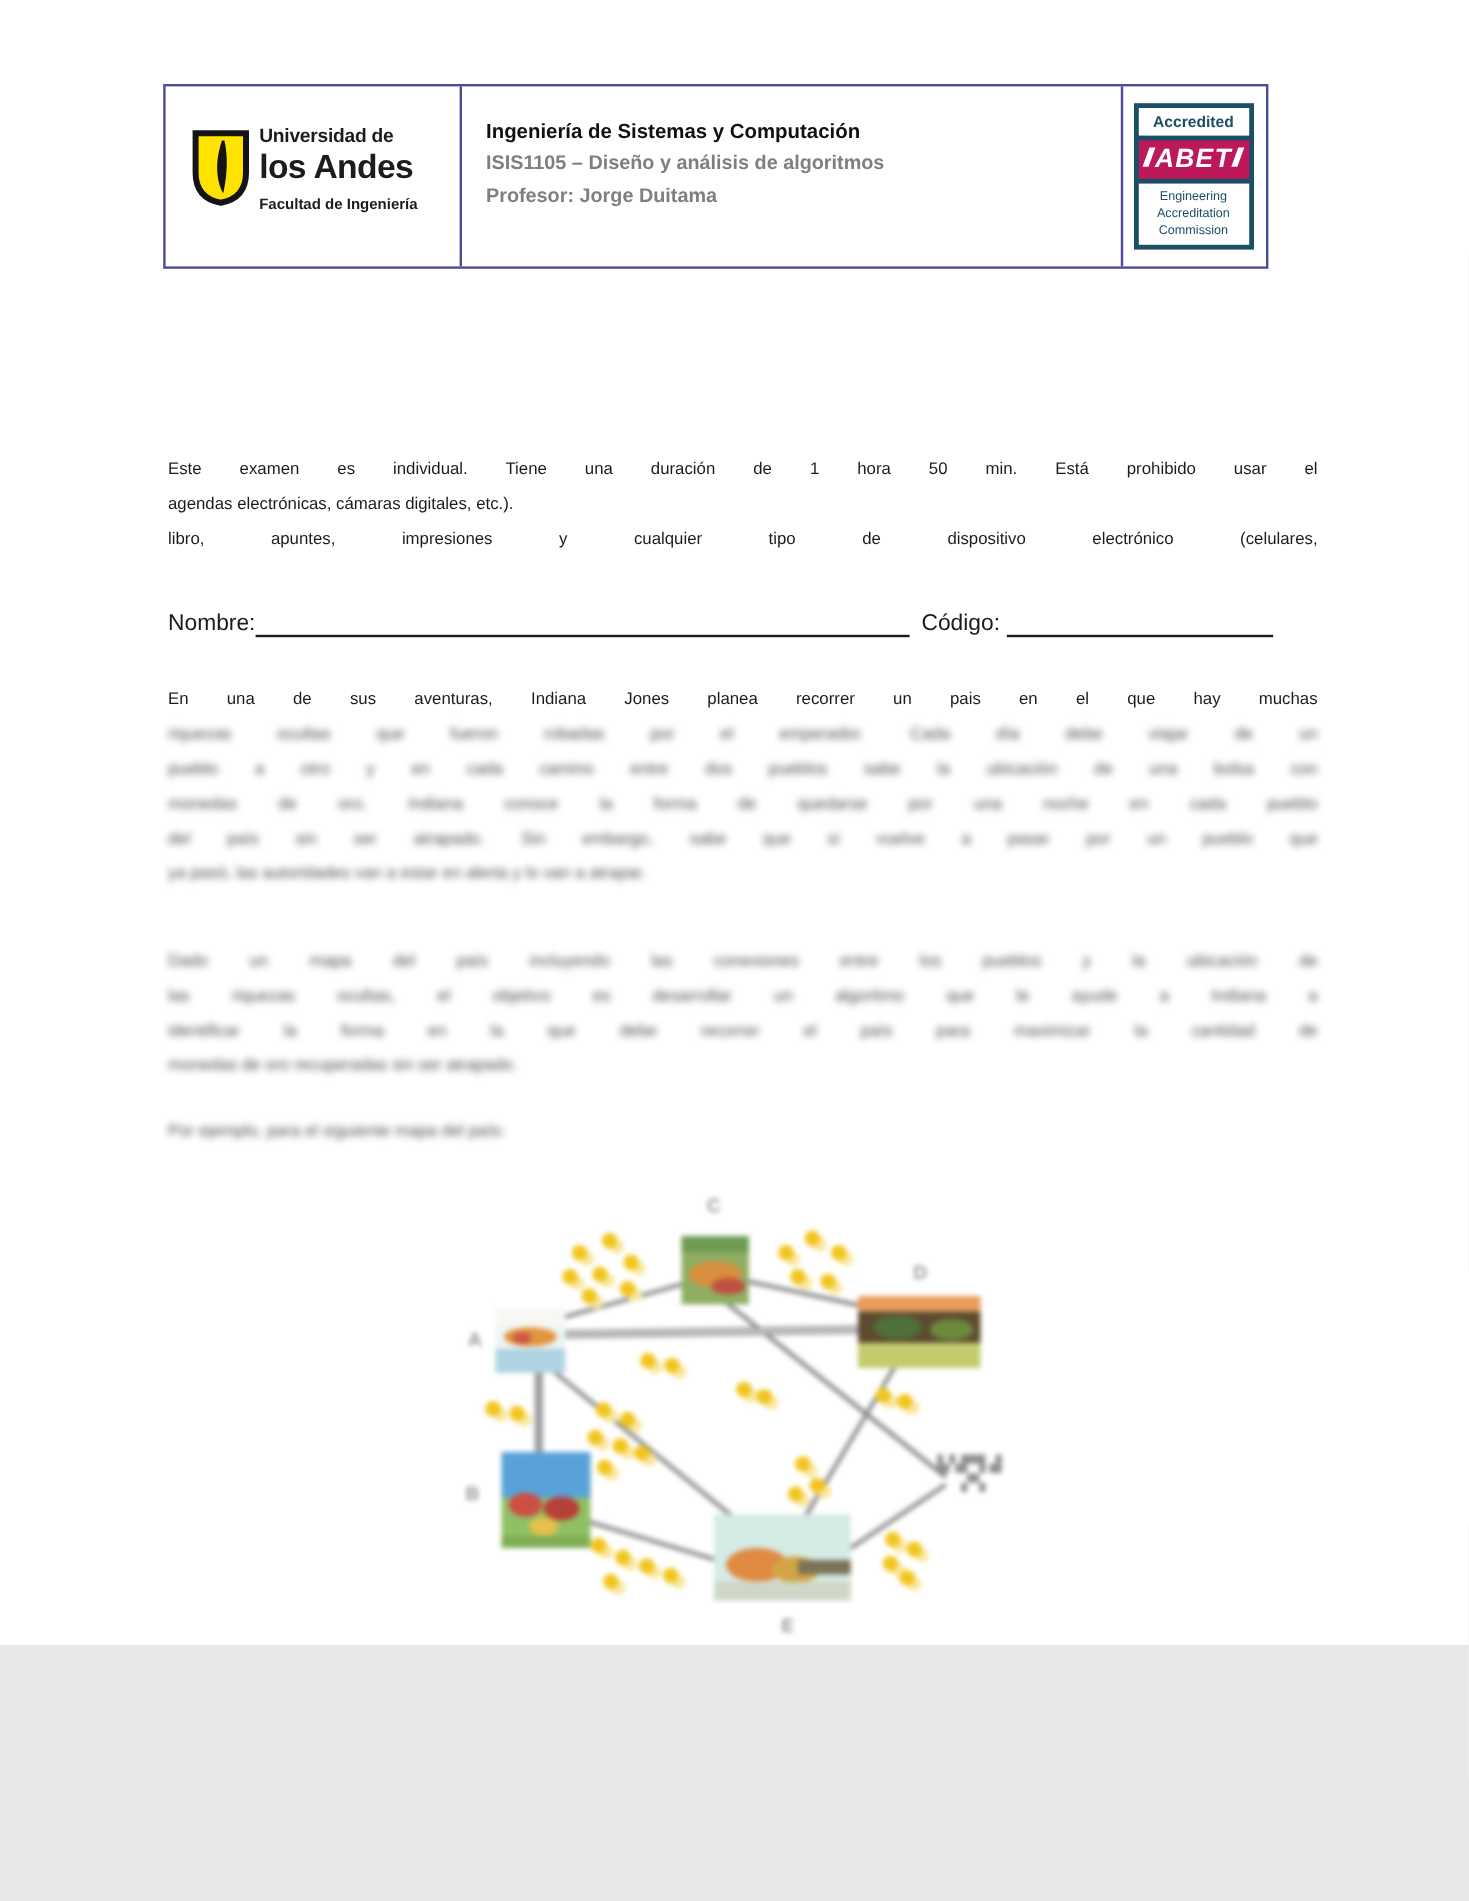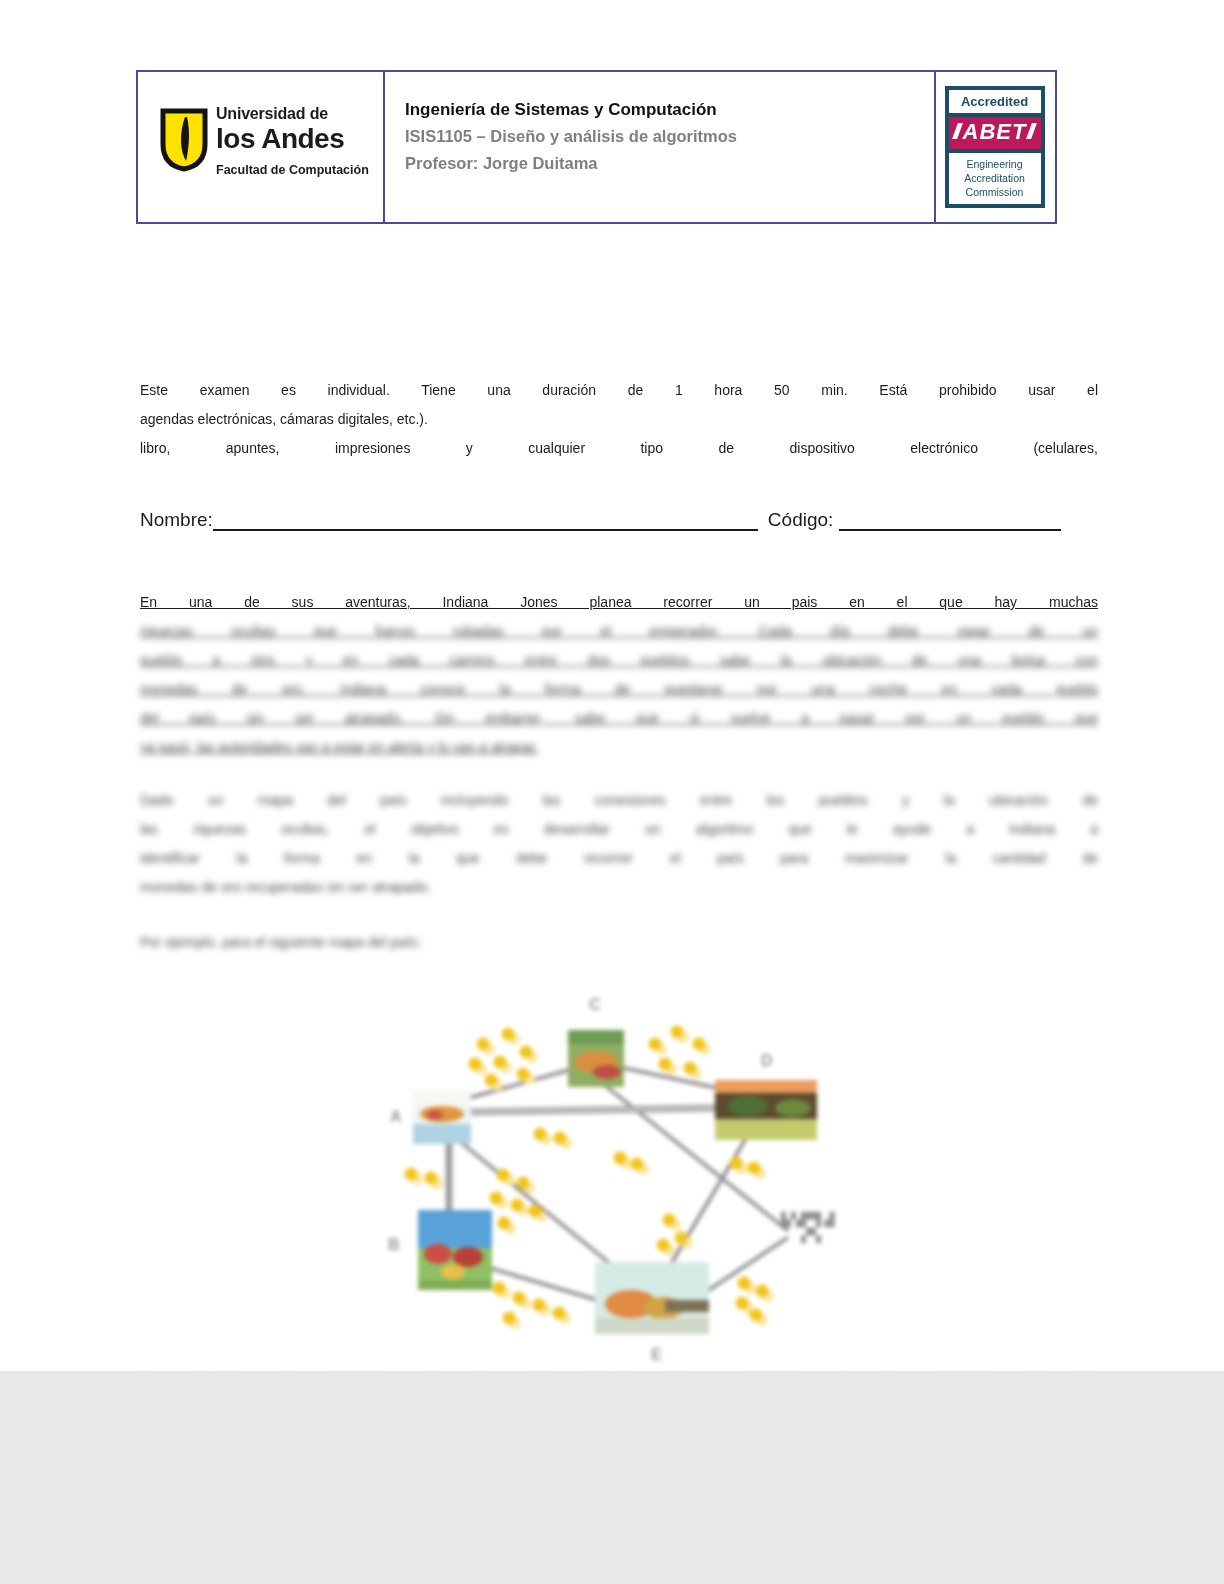--- a/index.html
+++ b/index.html
@@ -61,21 +61,21 @@
 
   <div class="hbox">
     <div class="hcell logo">
       <svg class="shield" width="48" height="64" viewBox="0 0 48 64">
         <path d="M3,3 H45 V36 C45,53 35,59 24,61 C13,59 3,53 3,36 Z" fill="#FFE200" stroke="#141414" stroke-width="5"></path>
         <path d="M25,9 C19,26 20,43 26,53 C28,44 31,26 27,9 Z" fill="#141414"></path>
       </svg>
       <div class="uni-text">
         <div class="uni-l1">Universidad de</div>
         <div class="uni-l2">los Andes</div>
-        <div class="uni-l3">Facultad de Computación</div>
+        <div class="uni-l3">Facultad de Ingeniería</div>
       </div>
     </div>
     <div class="hcell course">
       <div class="crs-l1">Ingeniería de Sistemas y Computación</div>
       <div class="crs-g">ISIS1105 – Diseño y análisis de algoritmos</div>
       <div class="crs-g">Profesor: Jorge Duitama</div>
     </div>
     <div class="hcell abet">
       <div class="abet-badge">
         <div class="abet-acc">Accredited</div>
@@ -96,21 +96,21 @@
     <div class="tline jl">libro, apuntes, impresiones y cualquier tipo de dispositivo electrónico (celulares,</div>
   </div>
 
   <div class="form-line">
     <span class="lbl">Nombre:</span>
     <span class="blank name"></span>
     <span class="lbl code">Código:</span>
     <span class="blank code"></span>
   </div>
 
-  <div class="block" style="top:588px;text-decoration:underline;">
+  <div class="block" style="top:568px;">
     <div class="tline jl">En una de sus aventuras, Indiana Jones planea recorrer un pais en el que hay muchas</div>
     <div class="tline jl red">riquezas ocultas que fueron robadas por el emperador. Cada día debe viajar de un</div>
     <div class="tline jl red">pueblo a otro y en cada camino entre dos pueblos sabe la ubicación de una bolsa con</div>
     <div class="tline jl red">monedas de oro. Indiana conoce la forma de quedarse por una noche en cada pueblo</div>
     <div class="tline jl red">del país sin ser atrapado. Sin embargo, sabe que si vuelve a pasar por un pueblo que</div>
     <div class="tline red">ya pasó, las autoridades van a estar en alerta y lo van a atrapar.</div>
   </div>
 
   <div class="block" style="top:786px;">
     <div class="tline jl red">Dado un mapa del país incluyendo las conexiones entre los pueblos y la ubicación de</div>

